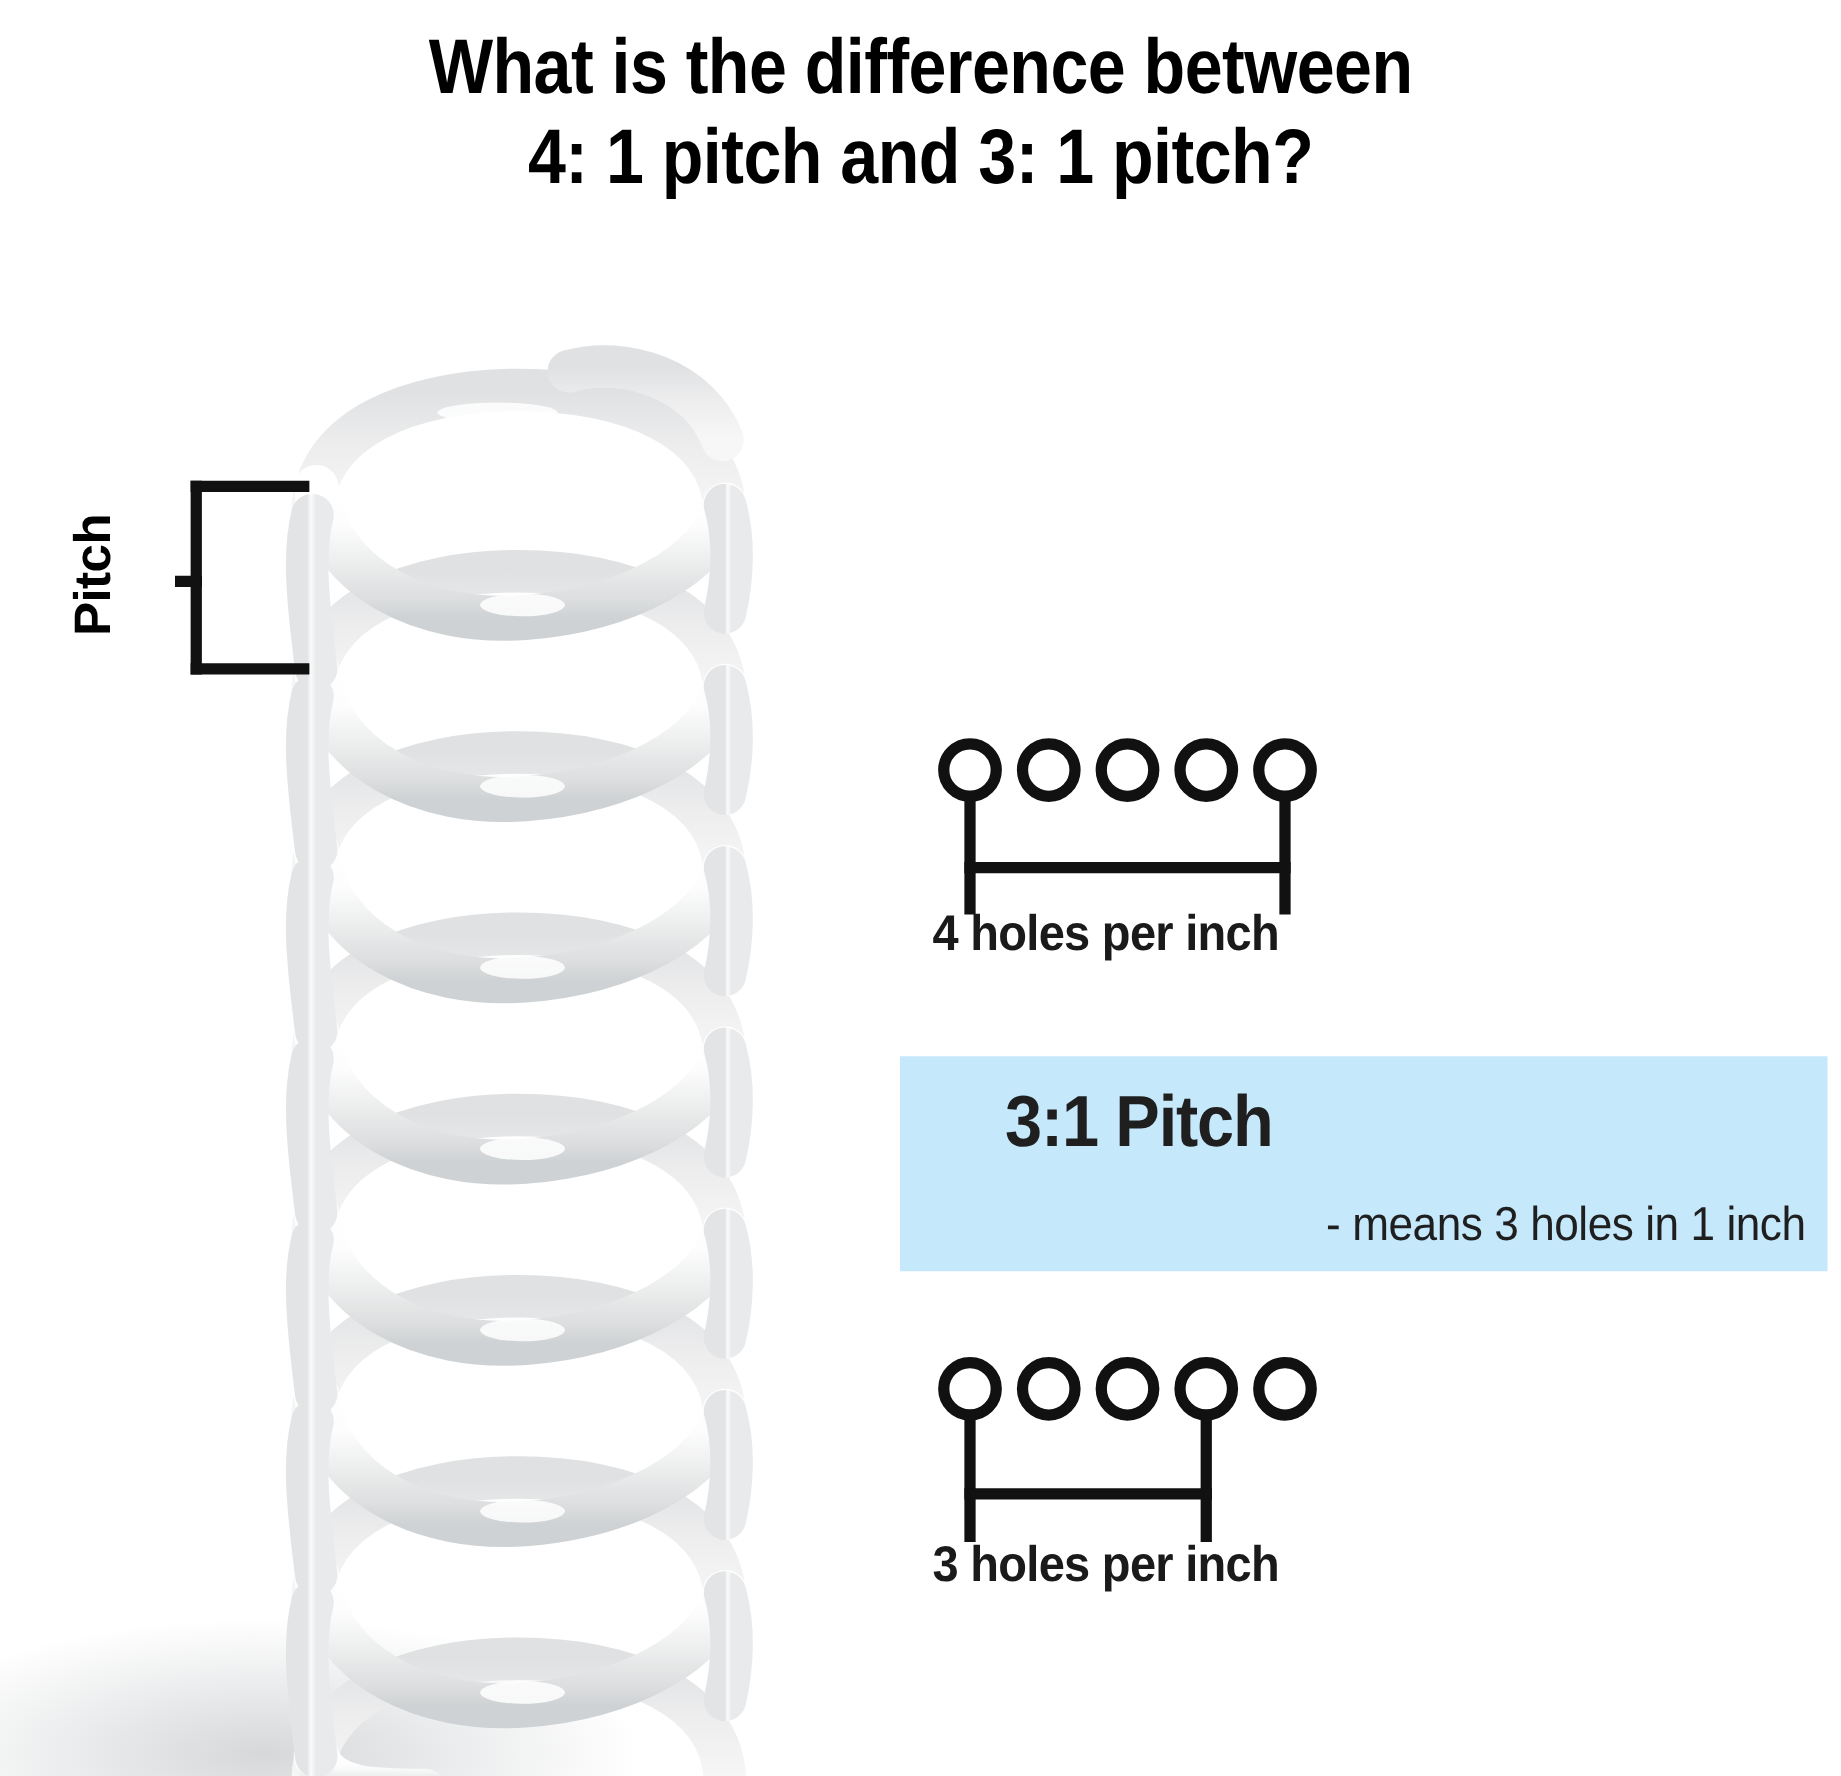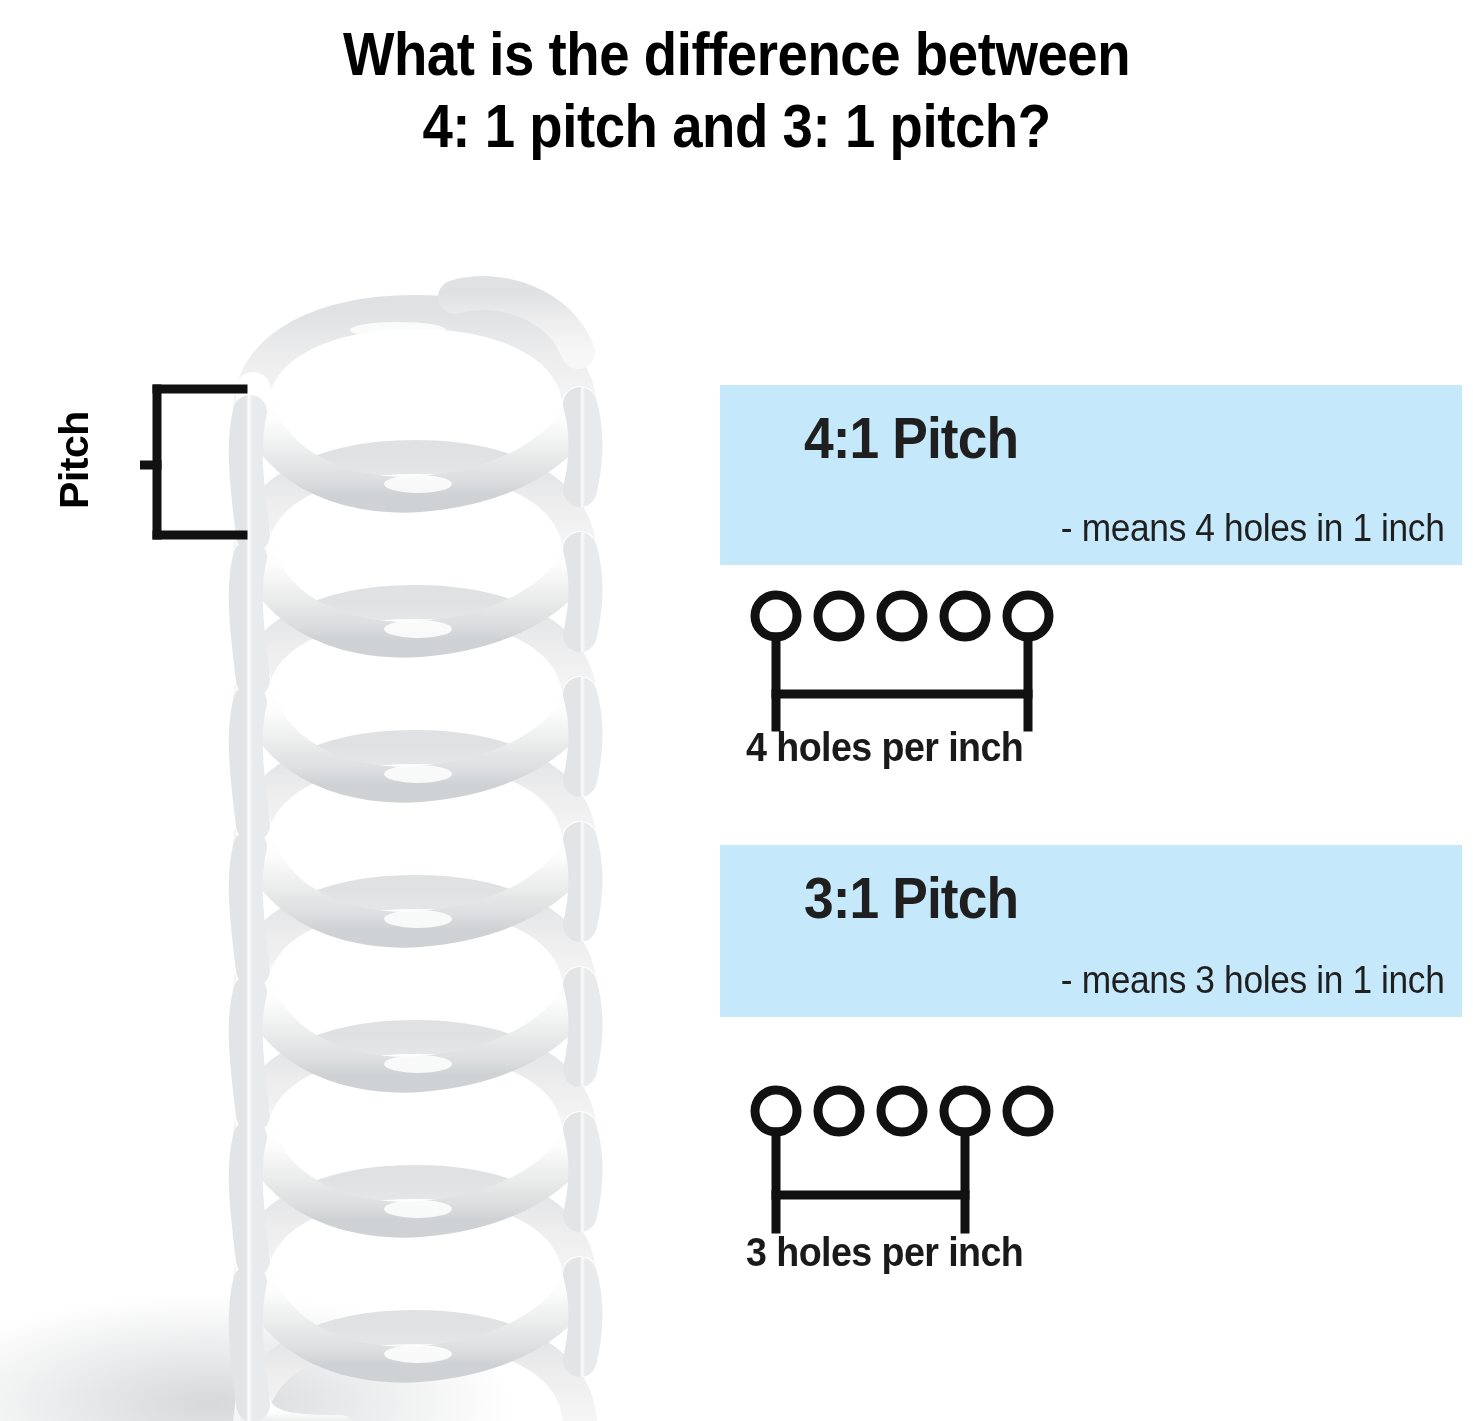--- a/index.html
+++ b/index.html
@@ -222,24 +222,20 @@
   <svg style="position:absolute;left:140px;top:365px;" width="120" height="175">
     <g stroke="#111111" stroke-width="9" fill="none" stroke-linecap="square">
       <line x1="17" y1="12" x2="17" y2="158"></line>
       <line x1="17" y1="12" x2="103" y2="12"></line>
       <line x1="17" y1="158" x2="103" y2="158"></line>
       <line x1="0" y1="88" x2="17" y2="88"></line>
     </g>
   </svg>
   <div class="pitch-label">Pitch</div>
 
-  <div class="banner" style="left:720px;top:373px;width:742px;height:180px;">
-    <div class="pitch-title">4:1 Pitch</div>
-    <div class="pitch-means">- means 4 holes in 1 inch</div>
-  </div>
 
   <svg class="holes-diagram" style="left:740px;top:570px;" width="330" height="150">
     <g stroke="#111111" stroke-width="9" fill="none">
       <circle cx="36" cy="34" r="21"></circle>
       <circle cx="99" cy="34" r="21"></circle>
       <circle cx="162" cy="34" r="21"></circle>
       <circle cx="225" cy="34" r="21"></circle>
       <circle cx="288" cy="34" r="21"></circle>
     </g>
     <g stroke="#111111" stroke-width="9" fill="none" stroke-linecap="square">

